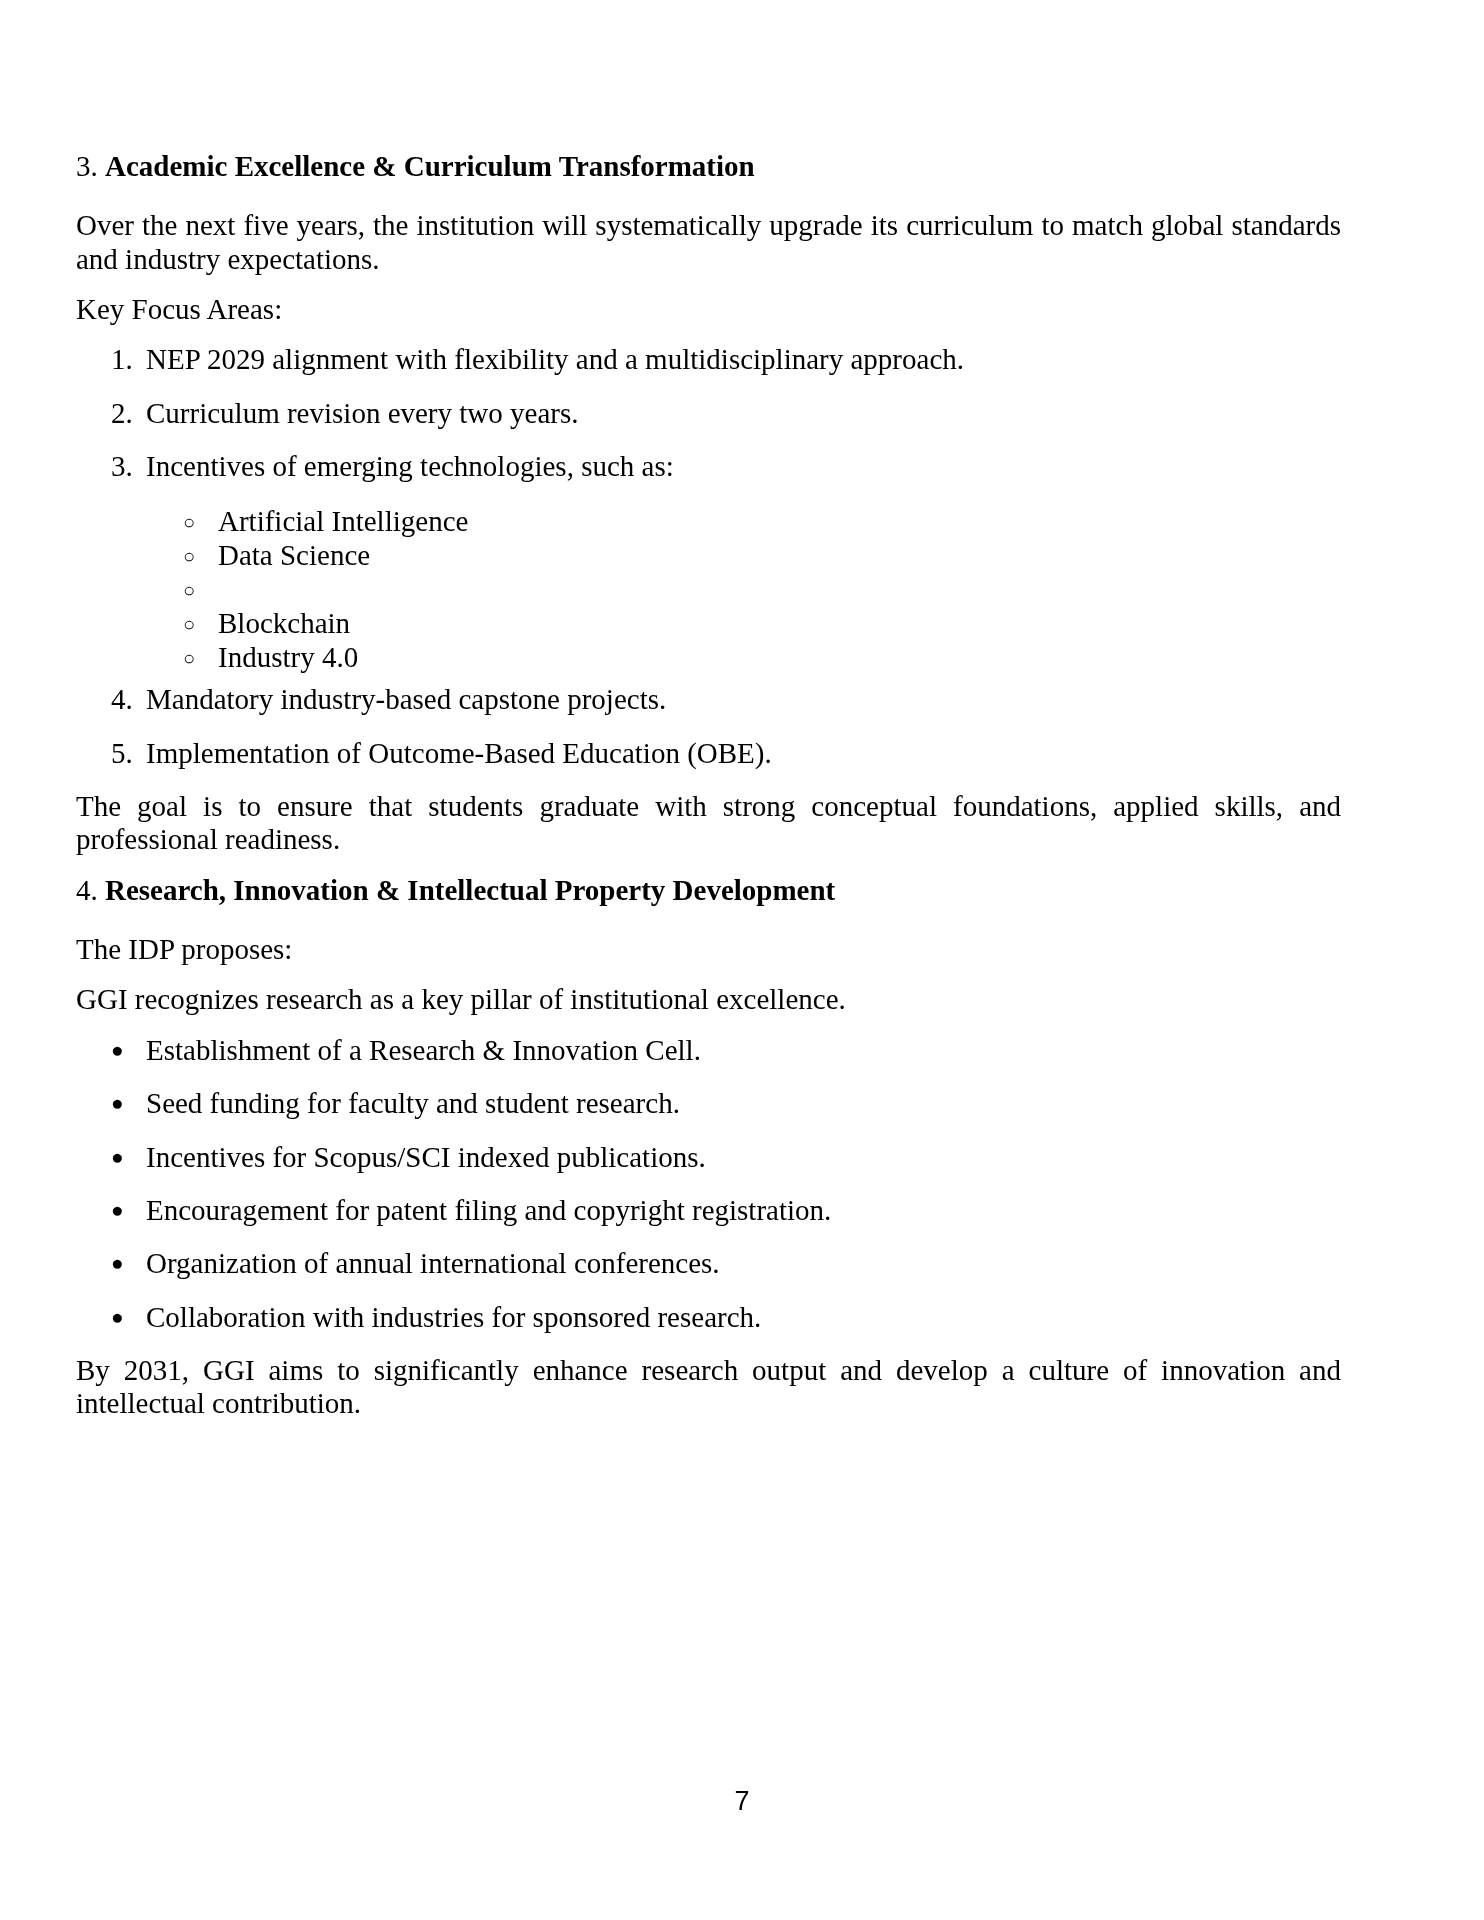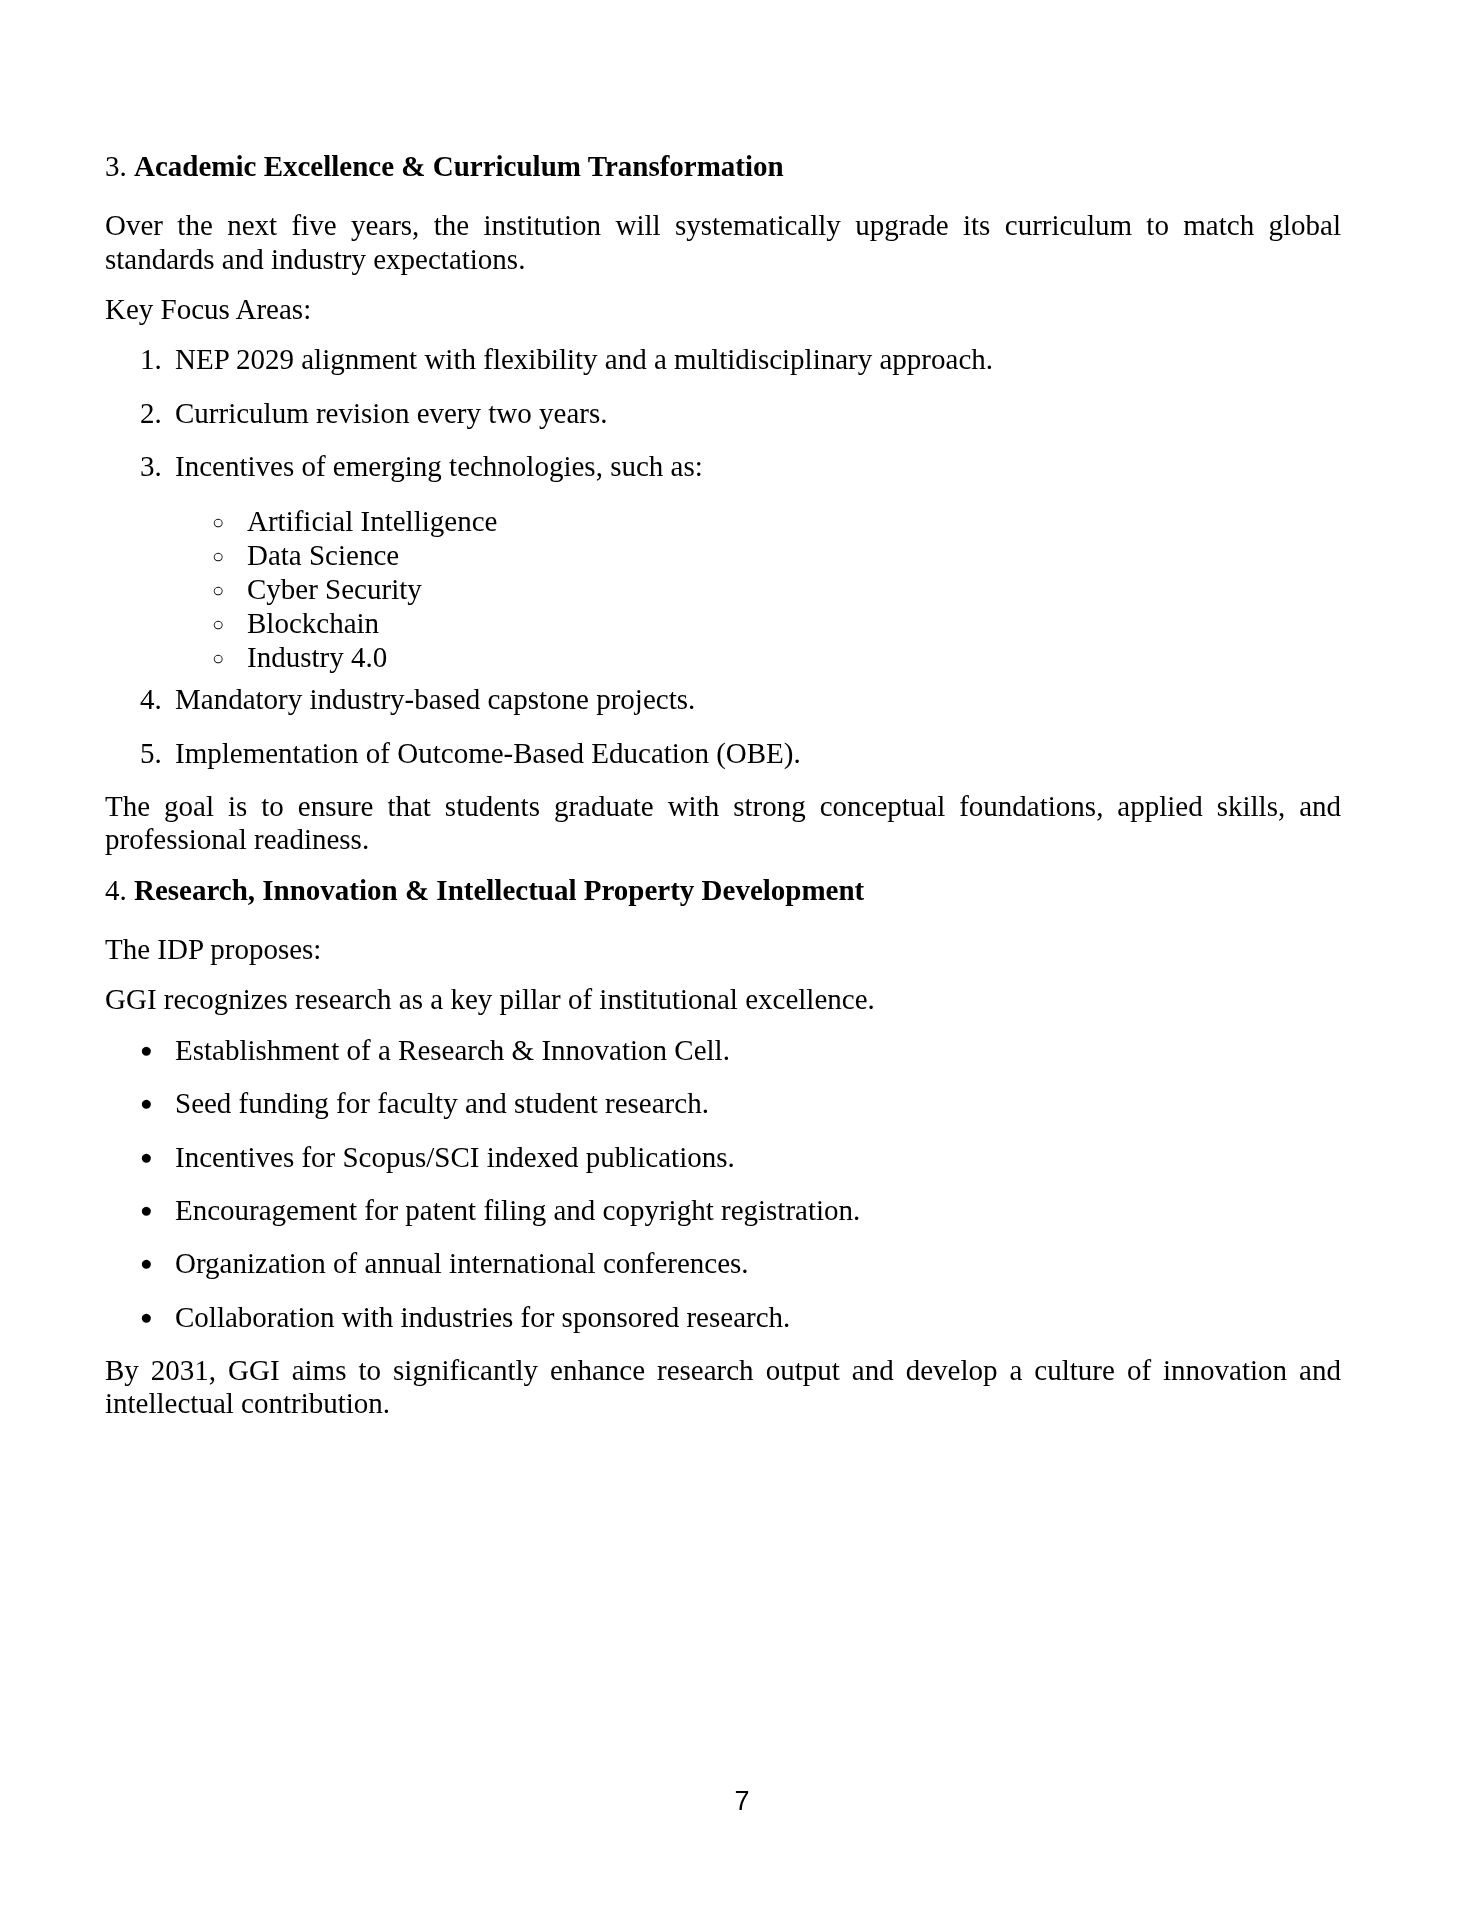--- a/index.html
+++ b/index.html
@@ -2,21 +2,21 @@
 <html><head>
 <meta charset="utf-8">
 <style>
   html,body{margin:0;padding:0;background:#ffffff;}
   .page{
     position:relative;
     width:1484px;
     height:1920px;
     background:#ffffff;
     box-sizing:border-box;
-    padding:140px 143px 0 105px;
+    padding:140px 143px 0 76px;
     font-family:"Liberation Serif", serif;
     font-size:29px;
     color:#000000;
     overflow:hidden;
   }
   p{margin:0 0 17px 0;line-height:1.15;}
   .just{text-align:justify;}
   h2{
     font-size:29px;
     font-weight:normal;
@@ -79,21 +79,20 @@
       <div class="li sub-item">
         <span class="marker">○</span>
         <span class="txt">Artificial Intelligence</span>
       </div>
       <div class="li sub-item">
         <span class="marker">○</span>
         <span class="txt">Data Science</span>
       </div>
       <div class="li sub-item">
         <span class="marker">○</span>
-        <span class="txt">Cyber Security</span>
       </div>
       <div class="li sub-item">
         <span class="marker">○</span>
         <span class="txt">Blockchain</span>
       </div>
       <div class="li sub-item">
         <span class="marker">○</span>
         <span class="txt">Industry 4.0</span>
       </div>
     </div>

